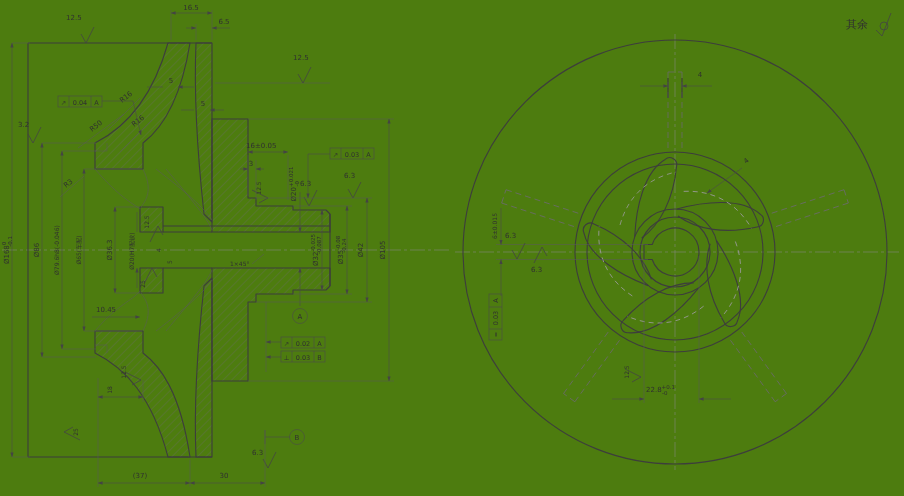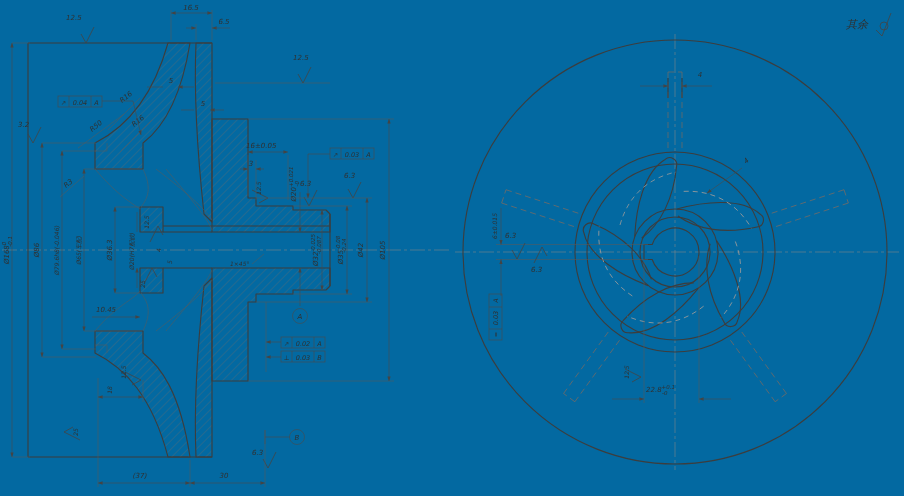--- a/index.html
+++ b/index.html
@@ -1,17 +1,17 @@
 <!DOCTYPE html>
 <html><head>
 <meta charset="utf-8">
 <style>
   html,body{margin:0;padding:0;background:#fcfcfc;}
-  .canvas{position:relative;width:904px;height:496px;background:#0369a1;overflow:hidden;
-          font-family:"DejaVu Sans",sans-serif;font-style:italic;}
+  .canvas{position:relative;width:904px;height:496px;background:#4d7c0f;overflow:hidden;
+          font-family:"DejaVu Sans",sans-serif;}
   svg{display:block}
   .ol{fill:none;stroke:#3d3d3d;stroke-width:1.1;stroke-linejoin:round}
   .hat{fill:url(#h);stroke:#3d3d3d;stroke-width:1.1;stroke-linejoin:round}
   .thin{fill:none;stroke:#5a5a5a;stroke-width:.55}
   .dim{fill:none;stroke:#4a4a4a;stroke-width:.6}
   .cl{fill:none;stroke:#8a8a8a;stroke-width:.55;stroke-dasharray:15 3 3 3}
   .dash{fill:none;stroke:#6a6a6a;stroke-width:.8;stroke-dasharray:6 4}
   .ghost{fill:none;stroke:#9a9a9a;stroke-width:.8;stroke-dasharray:5 4}
   .rm{fill:none;stroke:#444;stroke-width:.8}
   .t{font-size:7px;fill:#303030}

